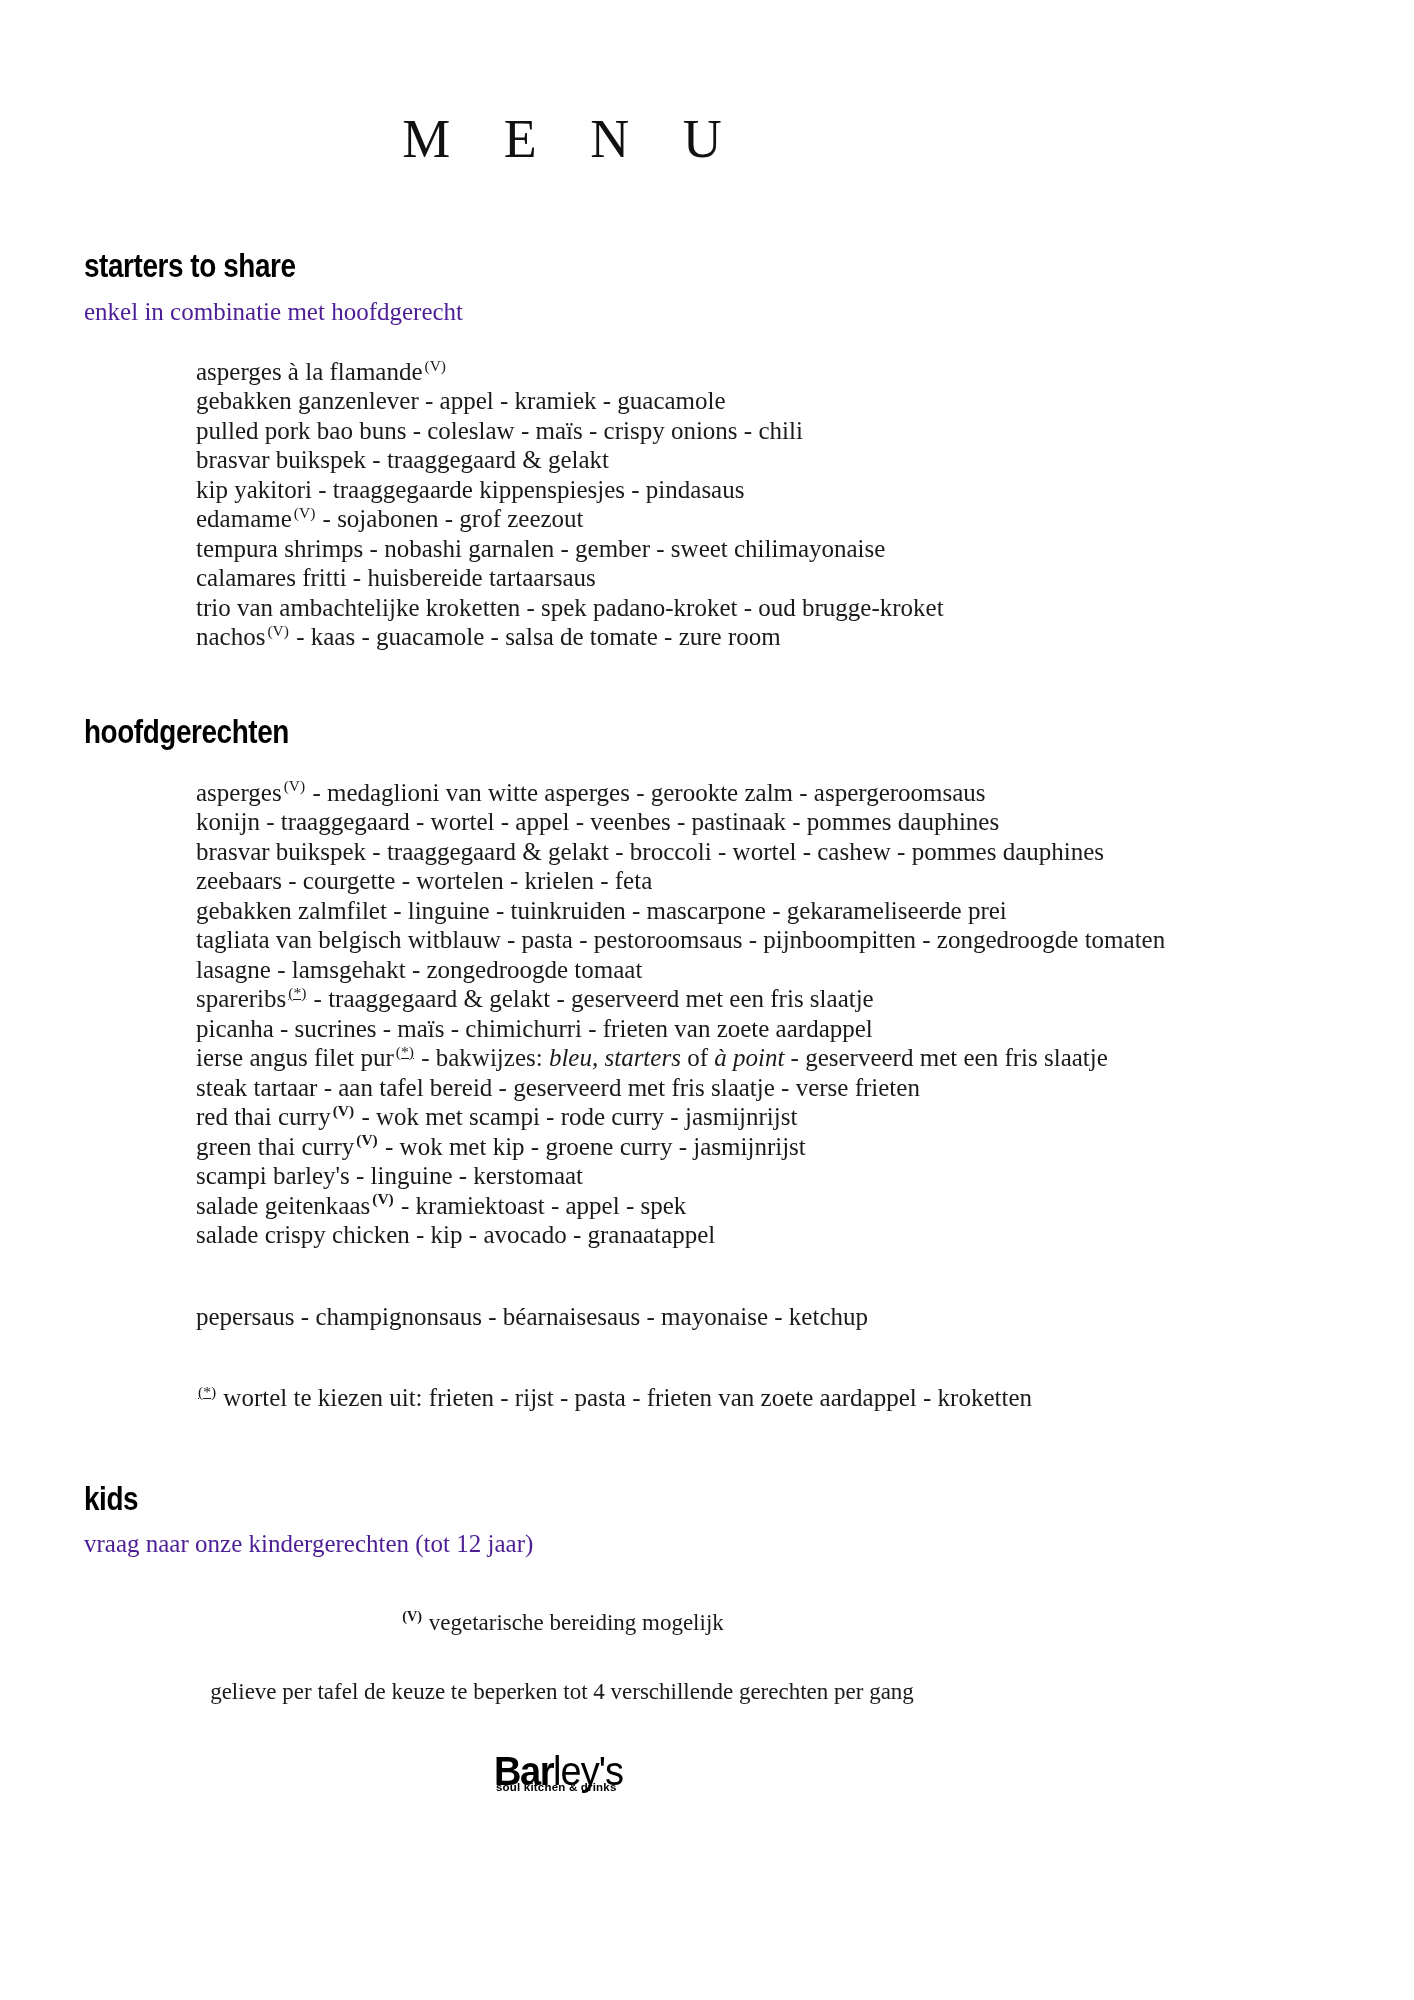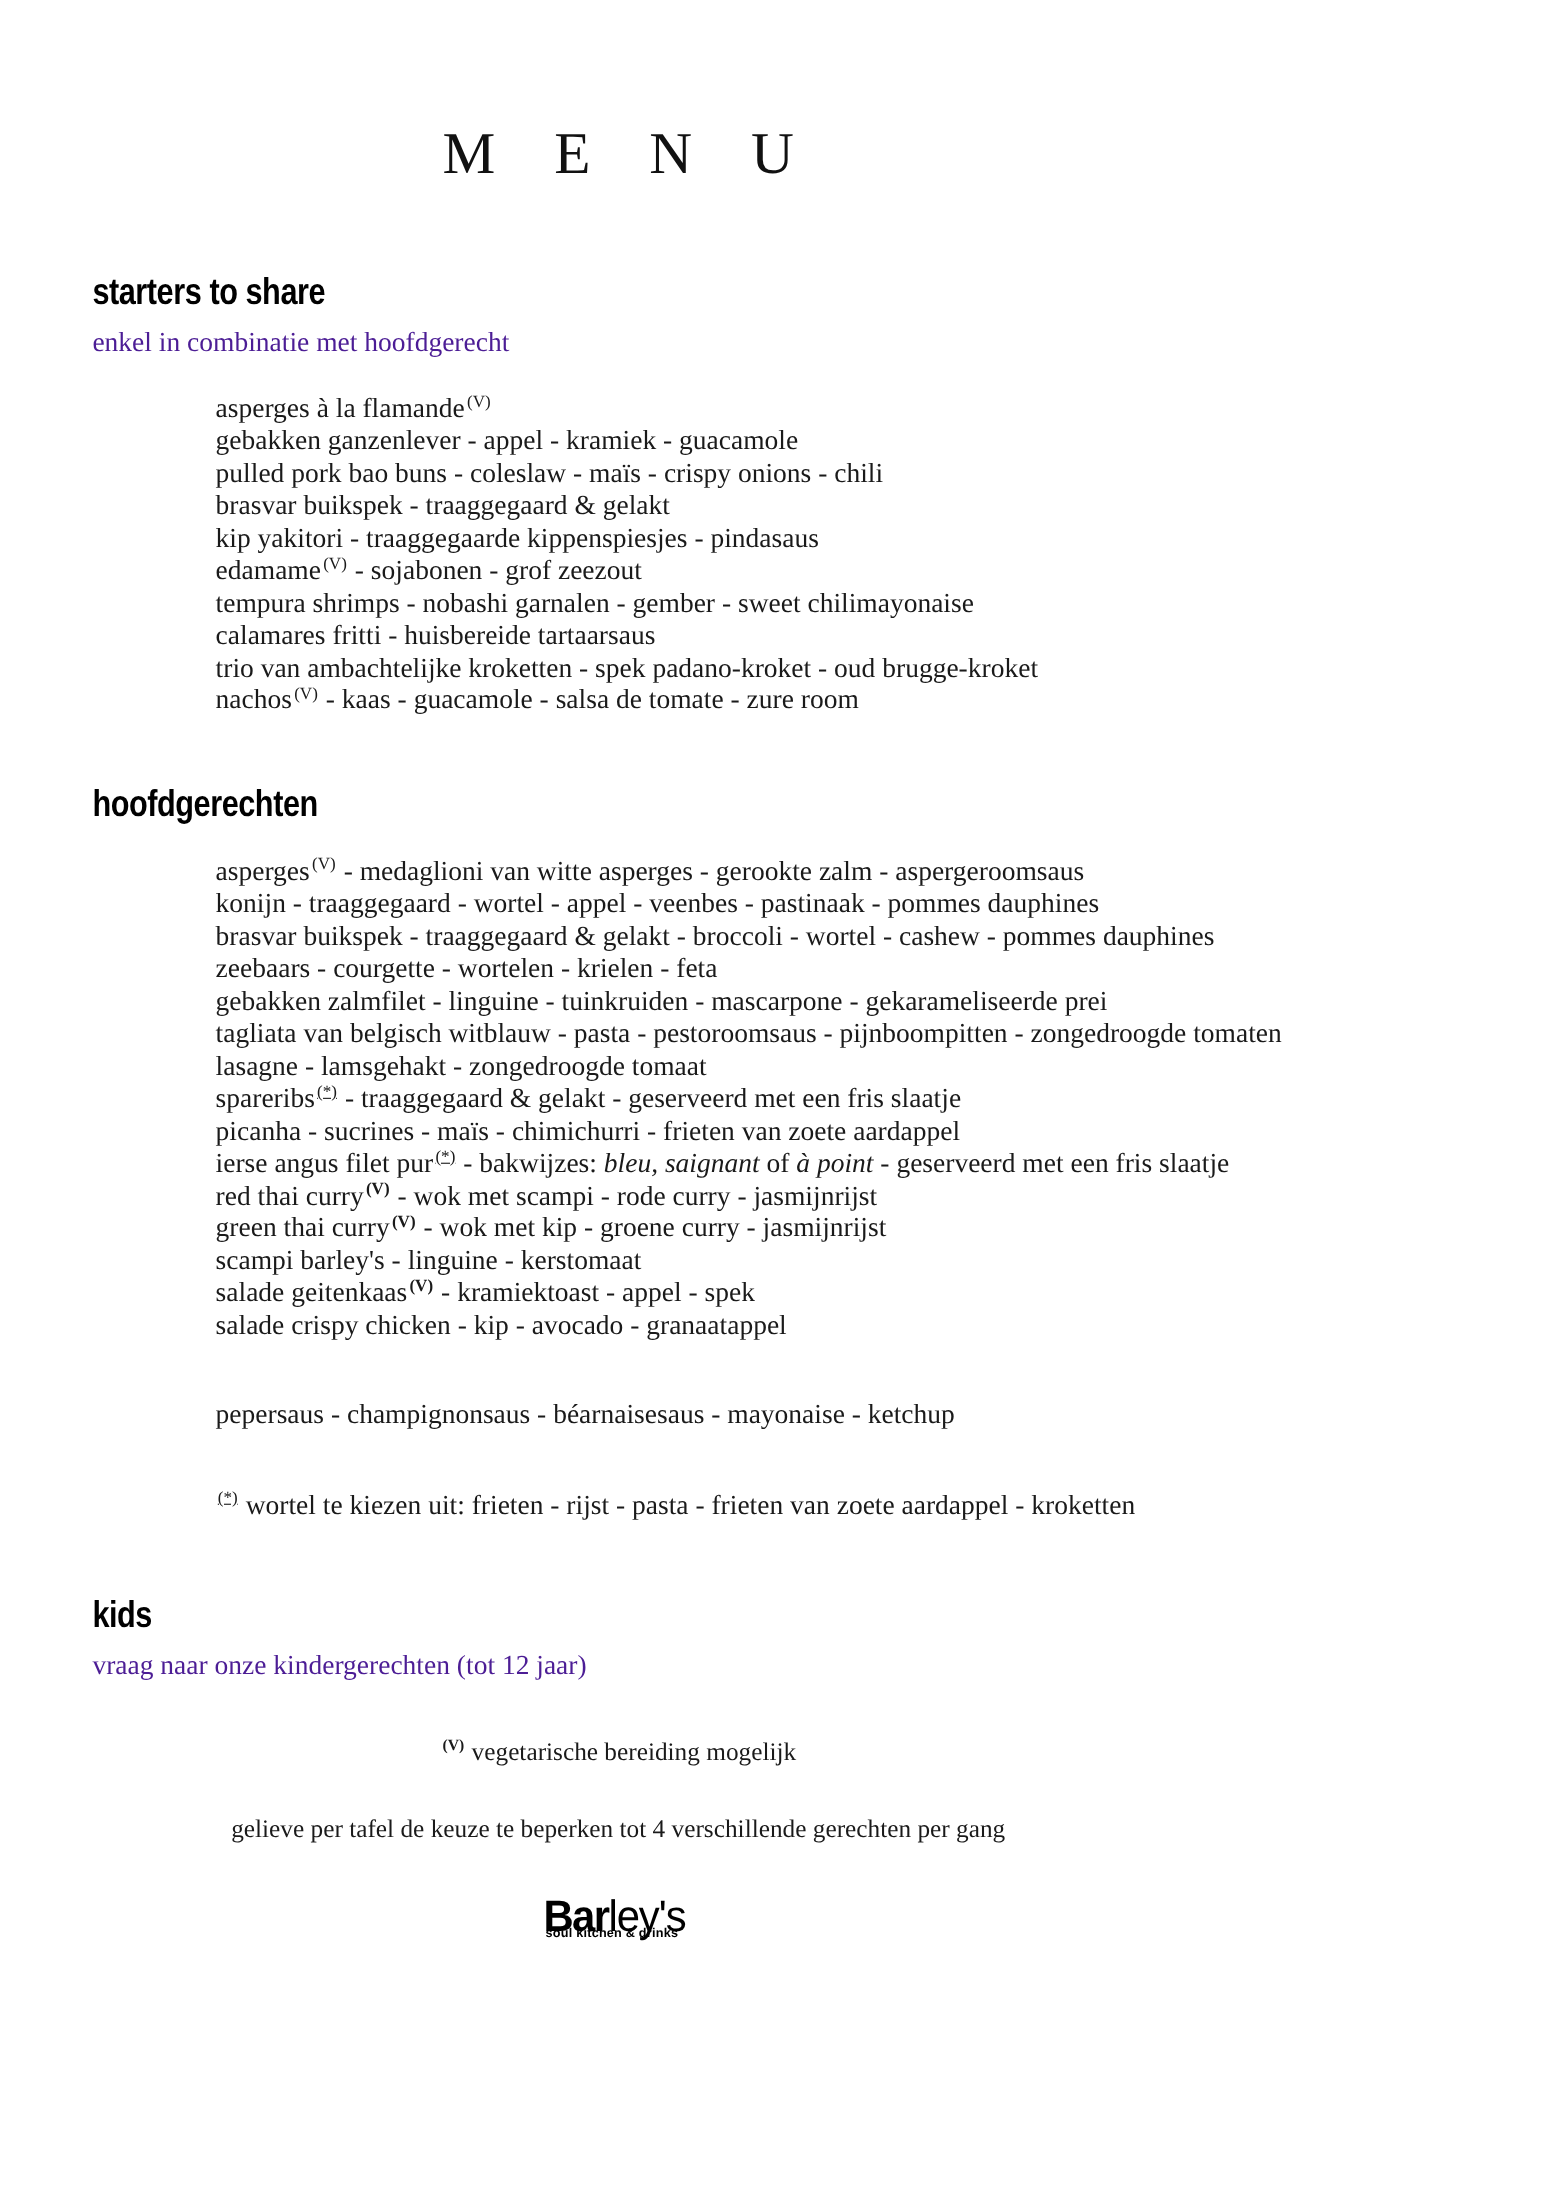--- a/index.html
+++ b/index.html
@@ -180,21 +180,22 @@
   <ul class="items mains">
     <li class="item"><span>asperges</span><sup class="sup">(V)</sup><span> - medaglioni van witte asperges - gerookte zalm - aspergeroomsaus</span></li>
     <li class="item"><span>konijn - traaggegaard - wortel - appel - veenbes - pastinaak - pommes dauphines</span></li>
     <li class="item"><span>brasvar buikspek - traaggegaard &amp; gelakt - broccoli - wortel - cashew - pommes dauphines</span></li>
     <li class="item"><span>zeebaars - courgette - wortelen - krielen - feta</span></li>
     <li class="item"><span>gebakken zalmfilet - linguine - tuinkruiden - mascarpone - gekarameliseerde prei</span></li>
     <li class="item"><span>tagliata van belgisch witblauw - pasta - pestoroomsaus - pijnboompitten - zongedroogde tomaten</span></li>
     <li class="item"><span>lasagne - lamsgehakt - zongedroogde tomaat</span></li>
     <li class="item"><span>spareribs</span><sup class="sup sup-star">(*)</sup><span> - traaggegaard &amp; gelakt - geserveerd met een fris slaatje</span></li>
     <li class="item"><span>picanha - sucrines - maïs - chimichurri - frieten van zoete aardappel</span></li>
-    <li class="item"><span>ierse angus filet pur</span><sup class="sup sup-star">(*)</sup><span> - bakwijzes: </span><em class="style-it">bleu, saignant</em><span> of </span><em class="style-it">à point</em><span> - geserveerd met een fris slaatje</span></li>
+    <li class="item"><span>ierse angus filet pur</span><sup class="sup sup-star">(*)</sup><span> - bakwijzes: </span><em class="style-it">bleu, starters</em><span> of </span><em class="style-it">à point</em><span> - geserveerd met een fris slaatje</span></li>
+    <li class="item"><span>steak tartaar - aan tafel bereid - geserveerd met fris slaatje - verse frieten</span></li>
     <li class="item"><span>red thai curry</span><sup class="sup sup-bold">(V)</sup><span> - wok met scampi - rode curry - jasmijnrijst</span></li>
     <li class="item"><span>green thai curry</span><sup class="sup sup-bold">(V)</sup><span> - wok met kip - groene curry - jasmijnrijst</span></li>
     <li class="item"><span>scampi barley's - linguine - kerstomaat</span></li>
     <li class="item"><span>salade geitenkaas</span><sup class="sup sup-bold">(V)</sup><span> - kramiektoast - appel - spek</span></li>
     <li class="item"><span>salade crispy chicken - kip - avocado - granaatappel</span></li>
   </ul>
 
   <div class="mains-extra sauces-row">pepersaus - champignonsaus - béarnaisesaus - mayonaise - ketchup</div>
 
   <div class="mains-extra choice-row"><sup class="sup sup-star">(*)</sup><span> wortel te kiezen uit: frieten - rijst - pasta - frieten van zoete aardappel - kroketten</span></div>

